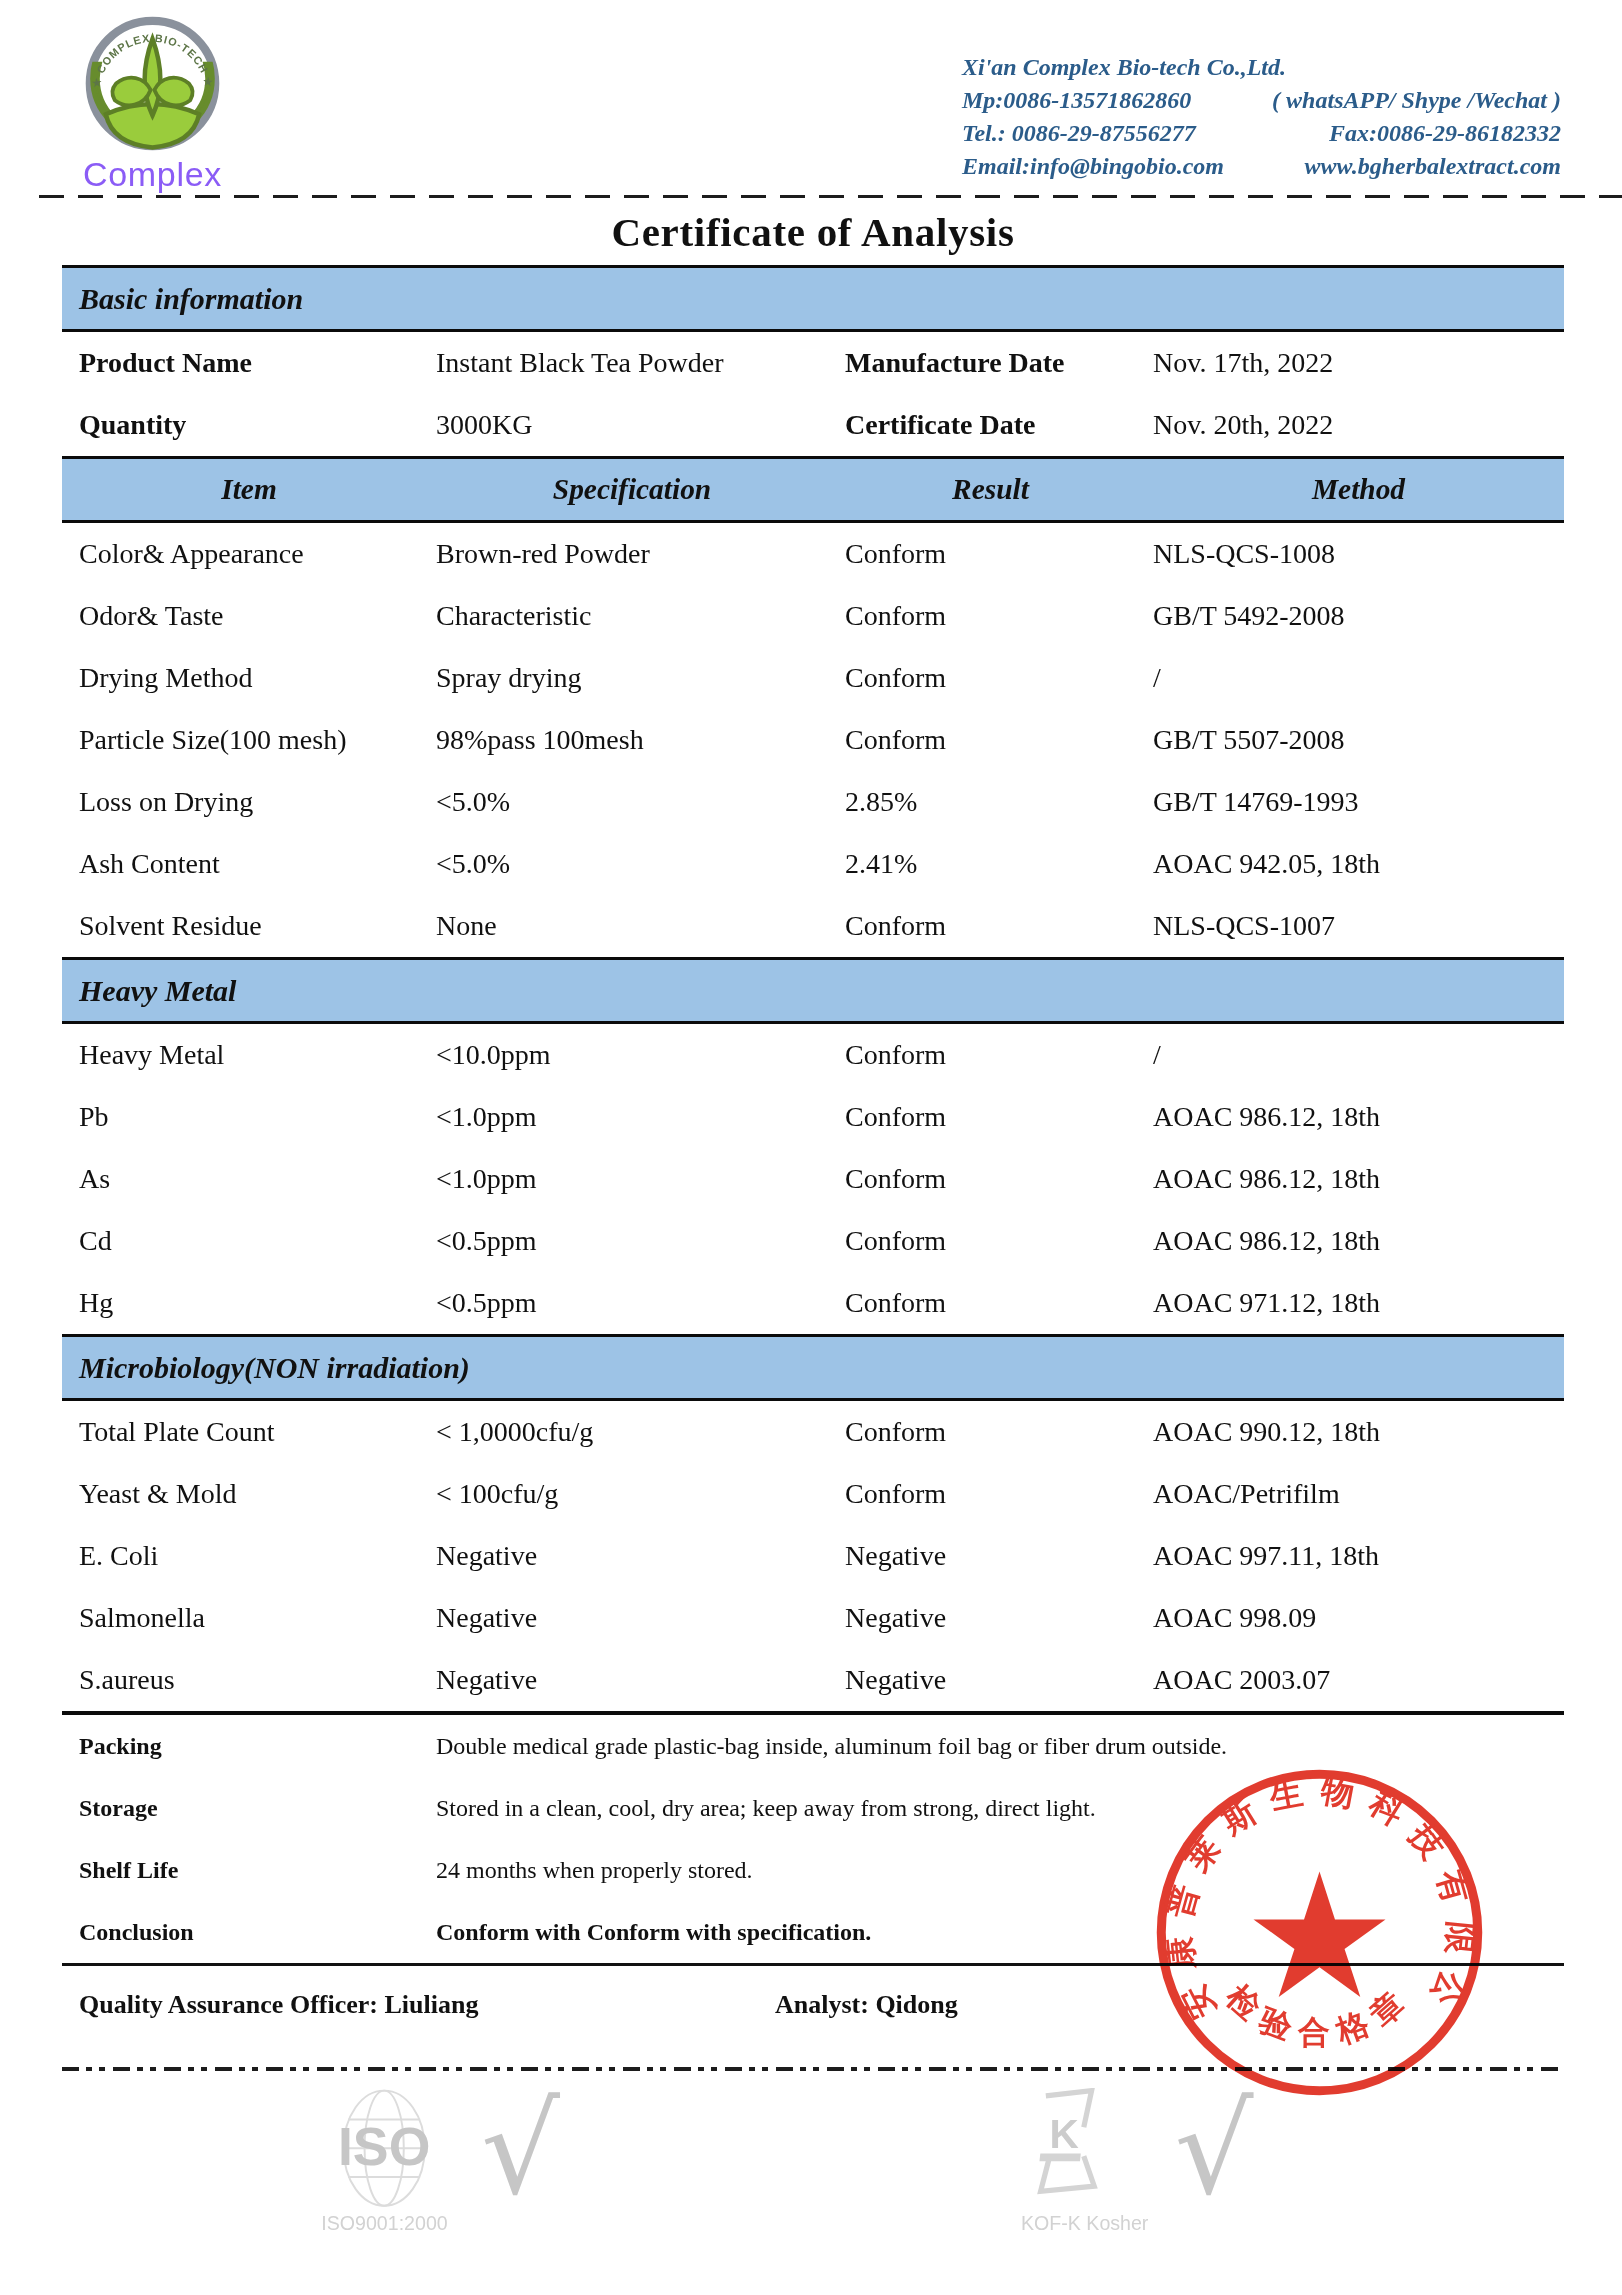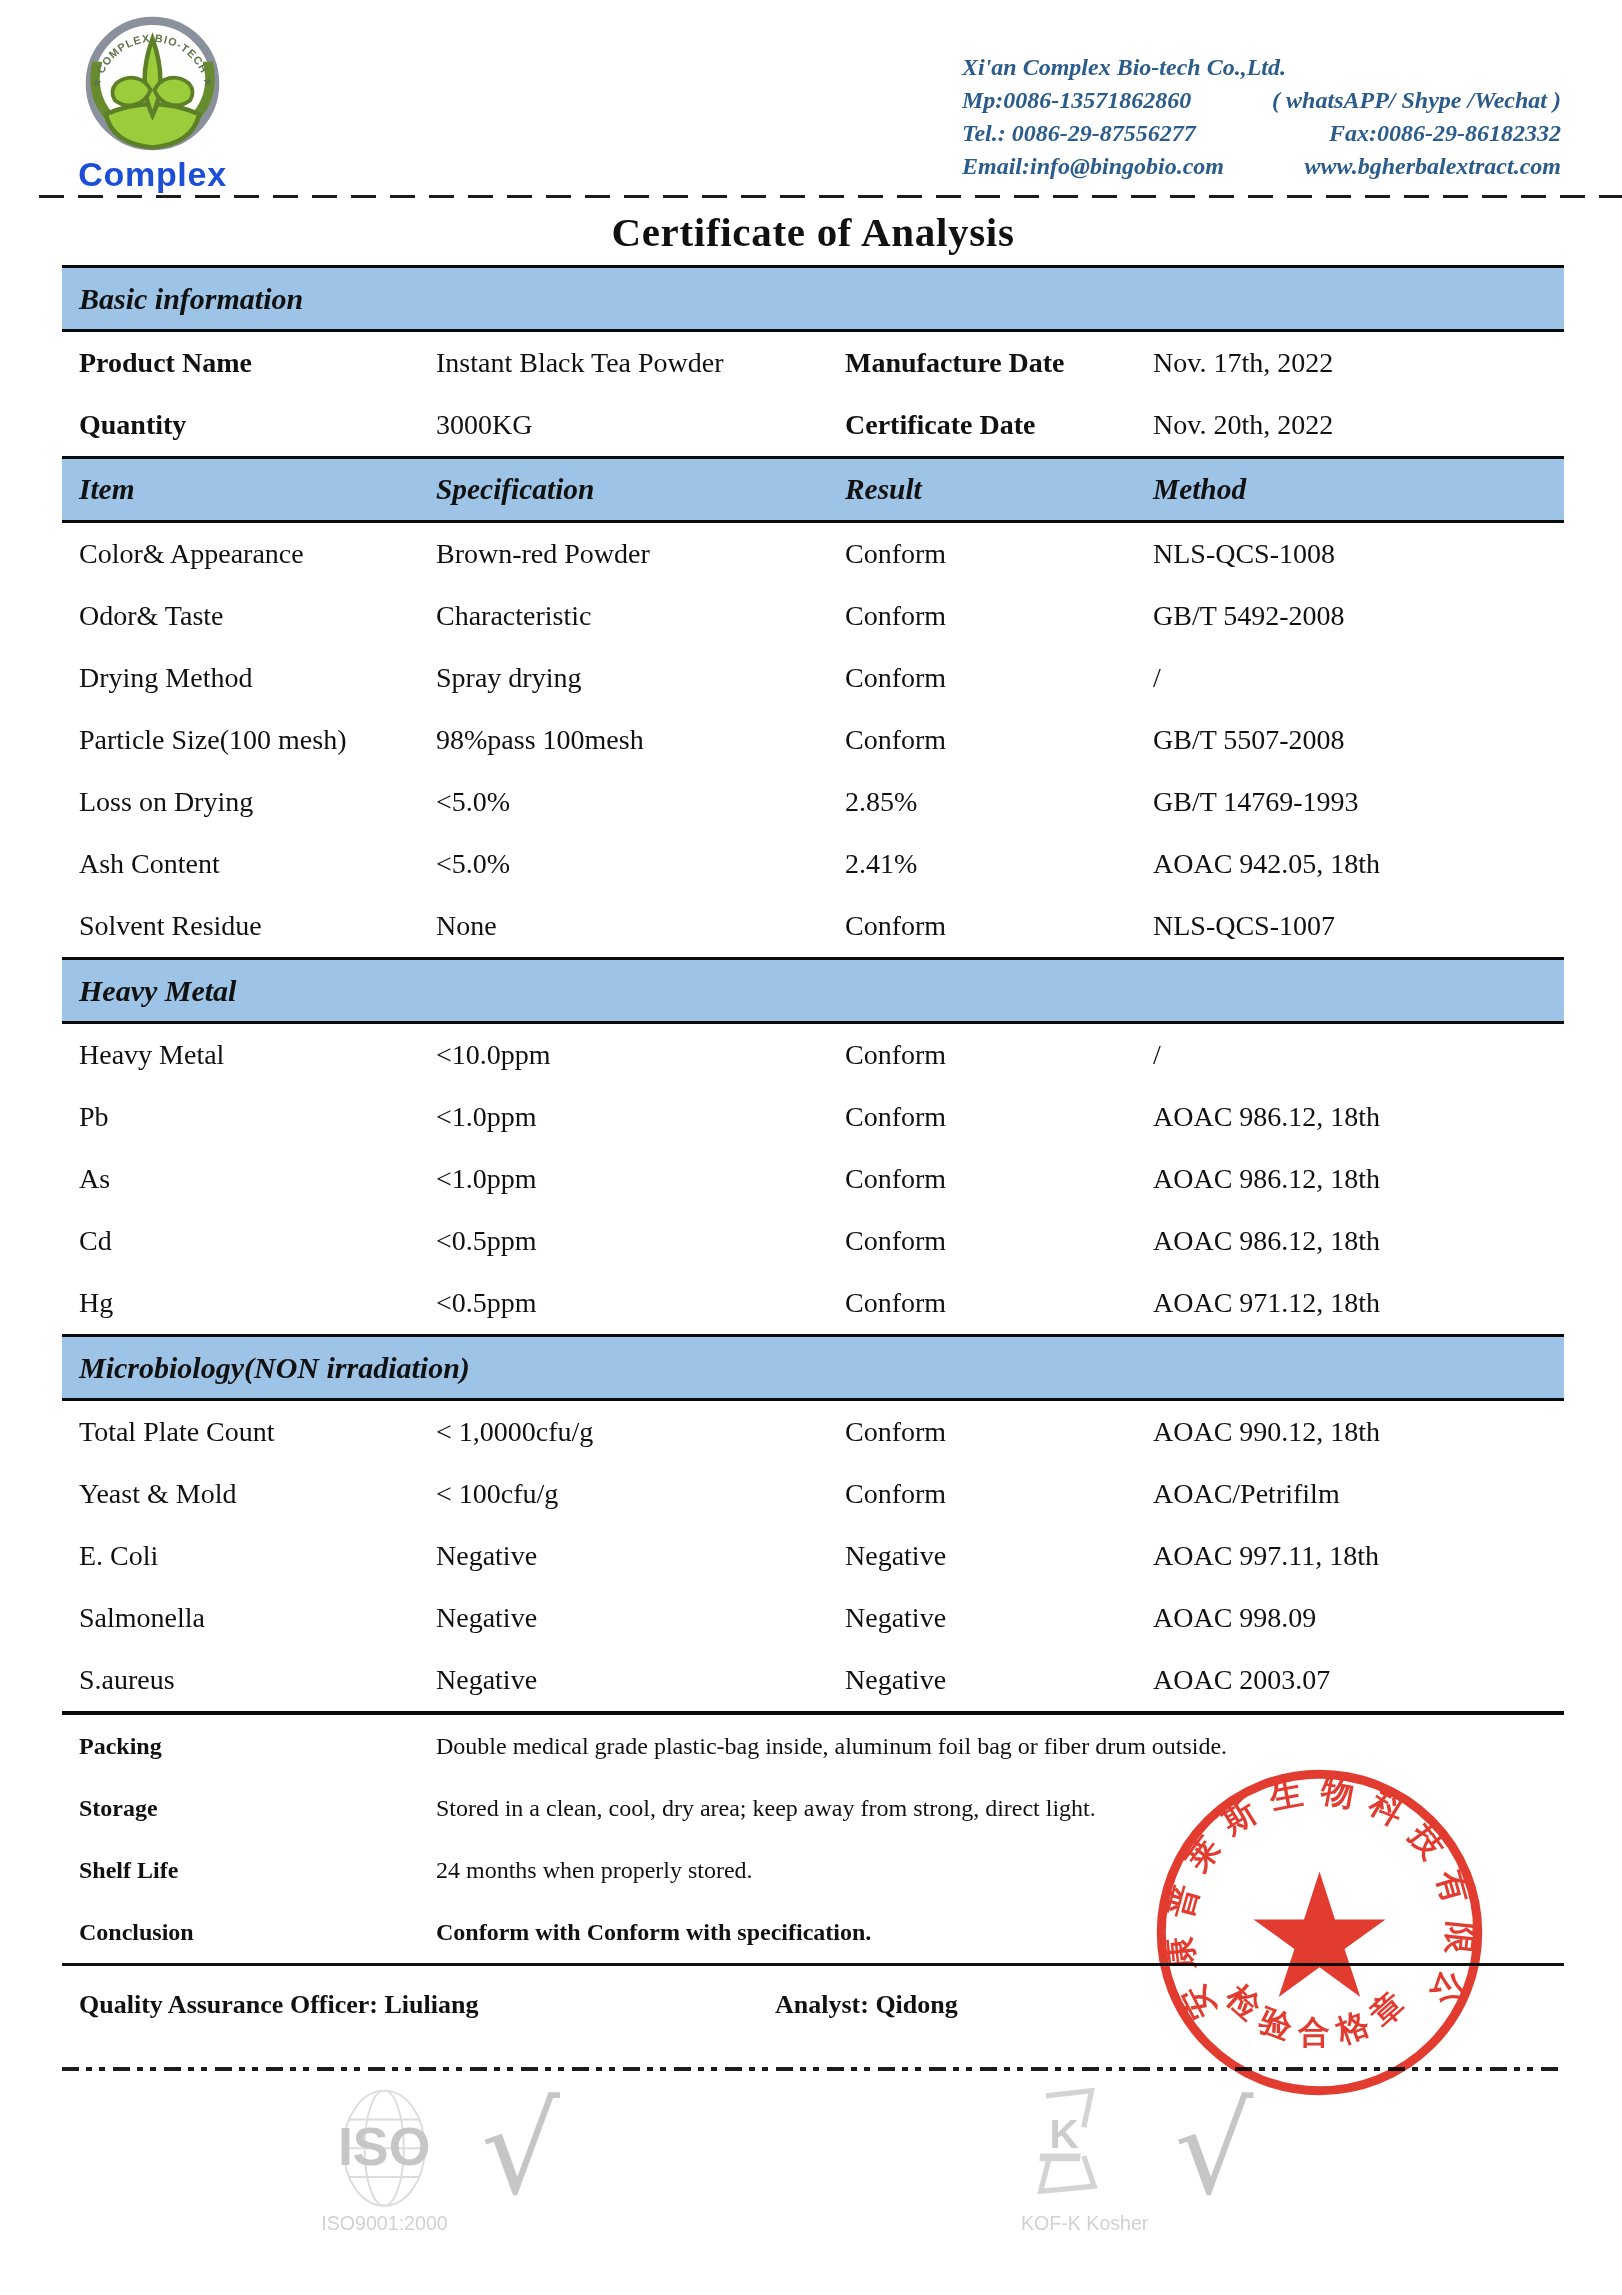--- a/index.html
+++ b/index.html
@@ -8,35 +8,35 @@
     position:relative; width:1623px; height:2295px; margin:0 auto;
     background:#ffffff; overflow:hidden;
     font-family:"Liberation Serif", serif; color:#111;
   }
   .content { position:absolute; left:62px; right:59px; top:0; }
 
   
   .hdr { position:relative; height:196px; }
   .logo-wrap { position:absolute; left:77px; top:11.8px; width:151px; text-align:center; }
   .logo-wrap svg { width:147px; height:147px; display:block; margin:0 auto; }
-  .logo-word { font-family:"Liberation Sans", sans-serif; font-weight:bold;
-               font-size:34px; color:#1d4ed8; letter-spacing:0.7px; margin-top:-3.9px; }
+  .logo-word { font-family:"Liberation Sans", sans-serif; font-weight:normal;
+               font-size:34px; color:#8b5cf6; letter-spacing:0.7px; margin-top:-3.9px; }
   .company { position:absolute; right:62px; top:51px; width:599px;
              color:#2b5c8a; font-weight:bold; font-style:italic; font-size:24px; line-height:33px; }
   .company .row { display:flex; justify-content:space-between; }
   .dash-line { position:absolute; left:39px; right:0; top:195px; height:3.3px;
     background:repeating-linear-gradient(90deg,#1c1c1c 0 25px,transparent 25px 39px); }
 
   
   .doc-title { margin-top:208px; text-align:center; font-size:41px; font-weight:bold; letter-spacing:0.7px; }
 
   
   .band { height:67px; background:#9dc3e6; border-top:3.9px solid #0b0b0b; border-bottom:3.3px solid #0b0b0b;
           display:flex; align-items:center; padding-left:17px;
-          font-size:30px; font-weight:bold; font-style:italic; }
+          font-size:30px; font-weight:bold; font-style:italic;text-align:center; }
   .grid4 { display:grid; grid-template-columns:357px 409px 308px 1fr; align-items:center; }
   .grid4 > div { padding-left:17px; }
   .row95 { height:62px; font-size:28px; }
   .bold { font-weight:bold; }
   .hdr-italic > div { font-weight:bold; font-size:29.4px; }
   .rule-thick { height:3.9px; background:#0b0b0b; }
   .rule-mid { height:3.3px; background:#111; }
   .info-row { display:grid; grid-template-columns:357px 1fr; align-items:center; height:62px; font-size:24px; }
   .info-row > div { padding-left:17px; }
   .info-row .lbl { font-weight:bold; }

